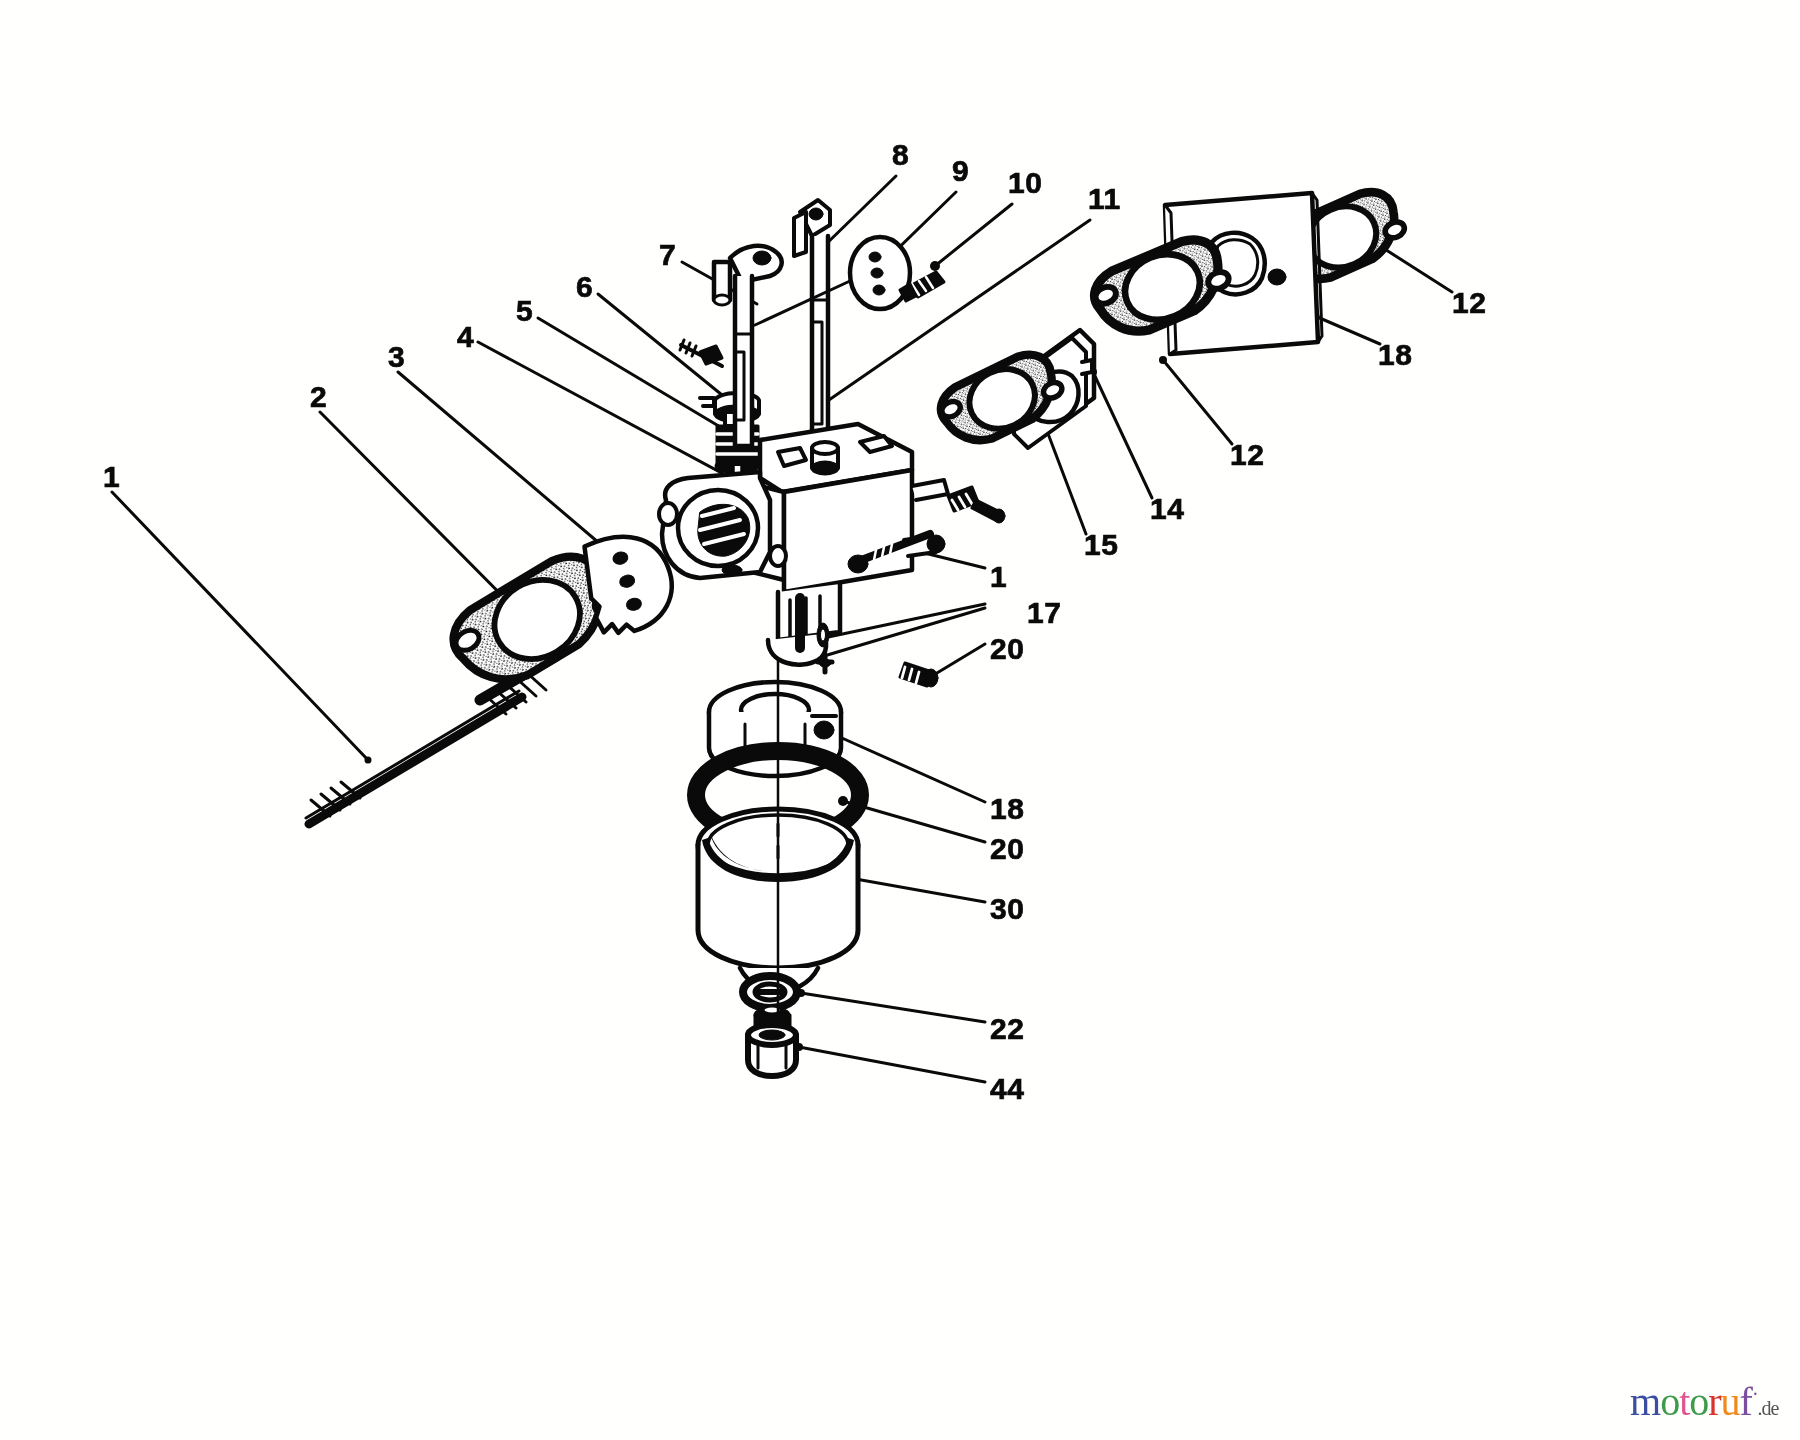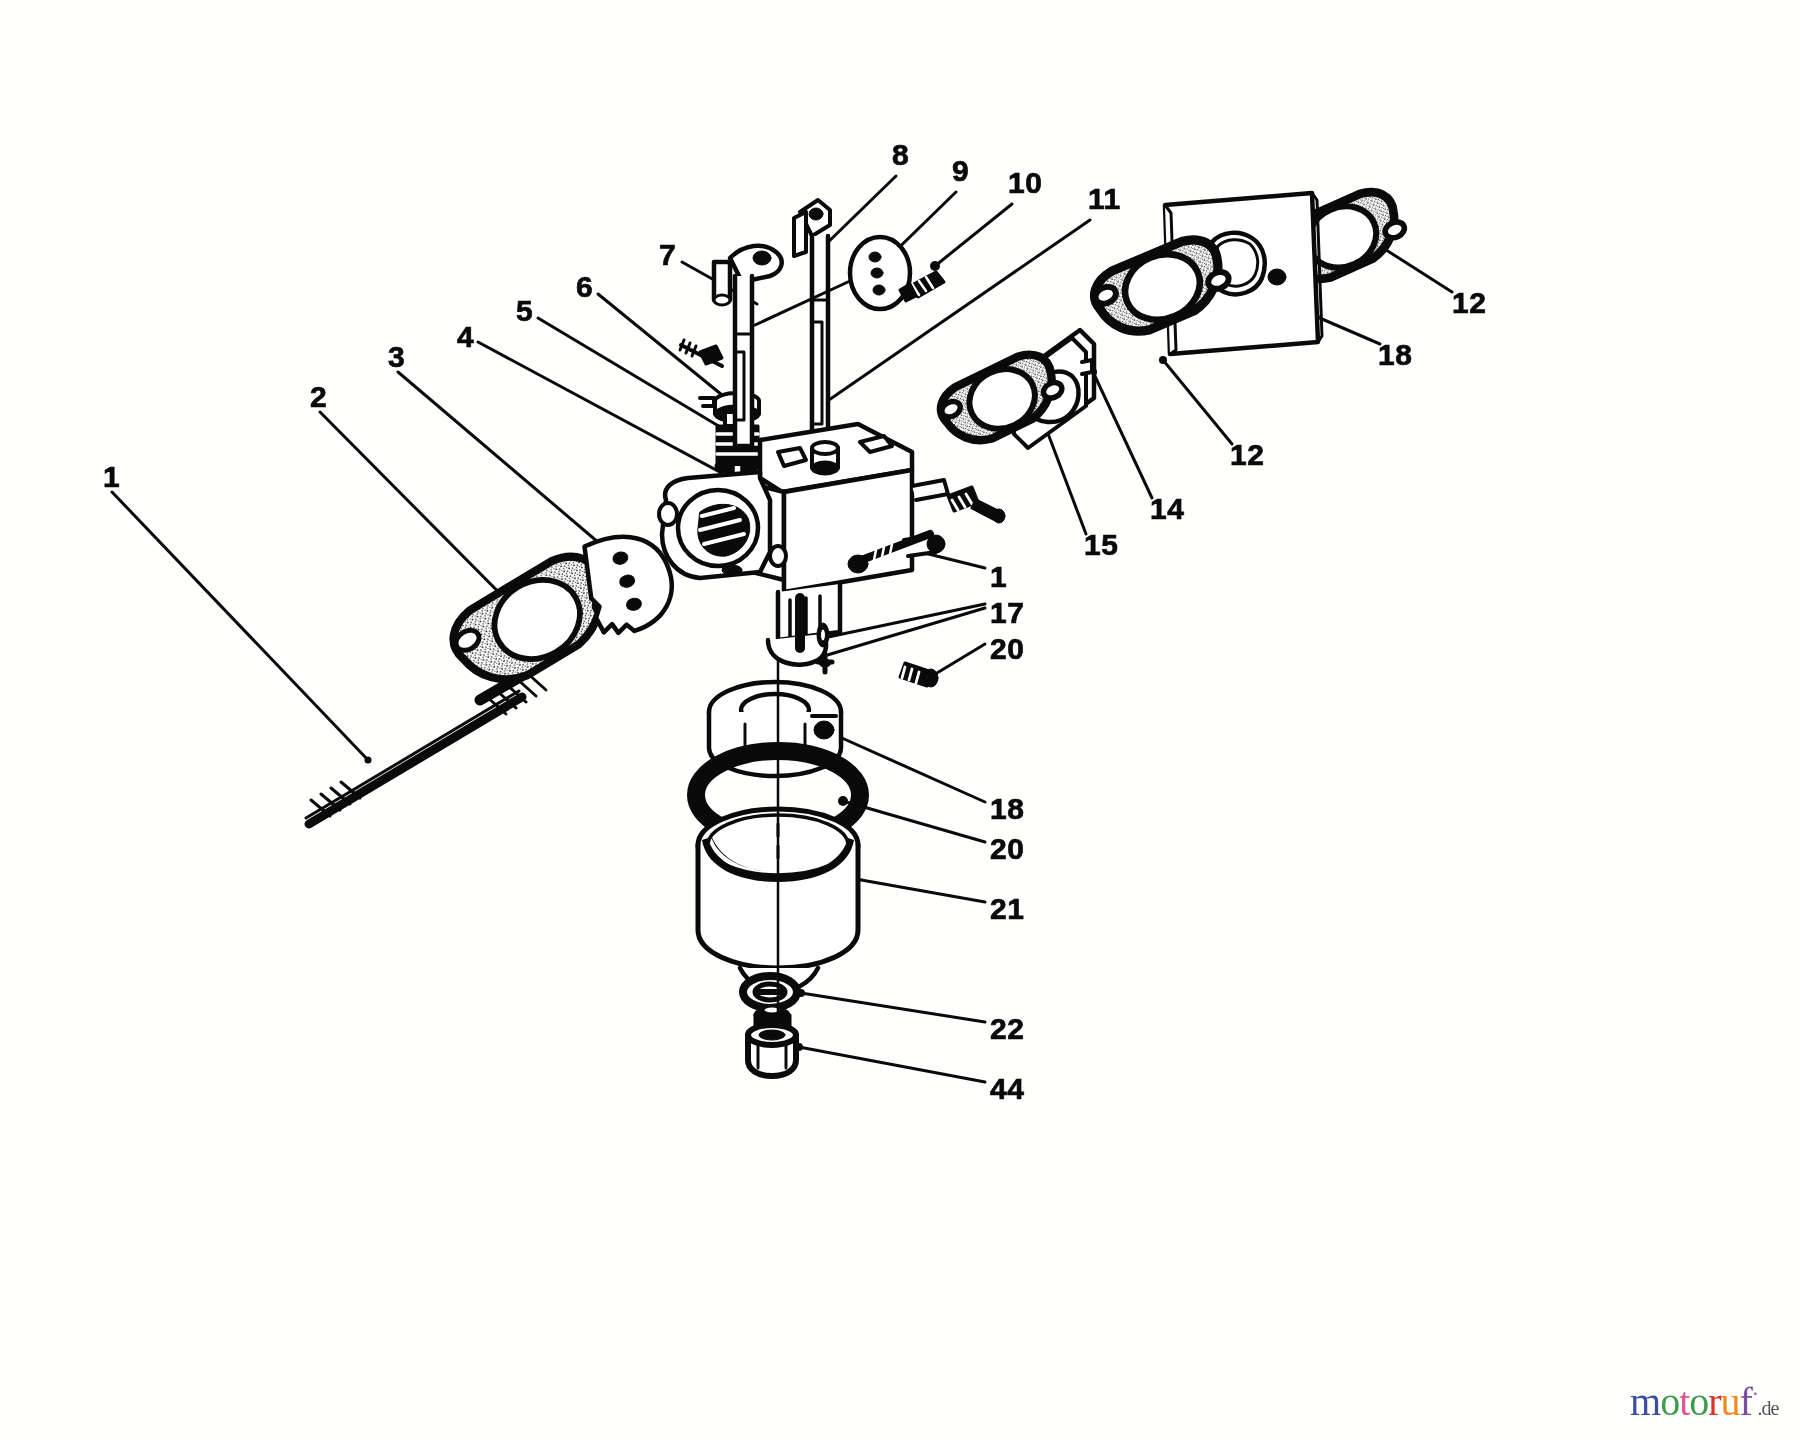--- a/index.html
+++ b/index.html
@@ -374,23 +374,23 @@
   <div class="callout" style="left:892px;top:140px">8</div>
   <div class="callout" style="left:952px;top:156px">9</div>
   <div class="callout" style="left:1008px;top:168px">10</div>
   <div class="callout" style="left:1088px;top:184px">11</div>
   <div class="callout" style="left:1452px;top:288px">12</div>
   <div class="callout" style="left:1378px;top:340px">18</div>
   <div class="callout" style="left:1230px;top:440px">12</div>
   <div class="callout" style="left:1150px;top:494px">14</div>
   <div class="callout" style="left:1084px;top:530px">15</div>
   <div class="callout" style="left:990px;top:562px">1</div>
-  <div class="callout" style="left:990px;top:598px">17</div>
+  <div class="callout" style="left:1027px;top:598px">17</div>
   <div class="callout" style="left:990px;top:634px">20</div>
   <div class="callout" style="left:990px;top:794px">18</div>
   <div class="callout" style="left:990px;top:834px">20</div>
-  <div class="callout" style="left:990px;top:894px">21</div>
+  <div class="callout" style="left:990px;top:894px">30</div>
   <div class="callout" style="left:990px;top:1014px">22</div>
   <div class="callout" style="left:990px;top:1074px">44</div>
 
   <div id="watermark"><span style="color: rgb(59, 79, 160);">m</span><span style="color: rgb(63, 154, 74);">o</span><span style="color: rgb(224, 86, 143);">t</span><span style="color: rgb(63, 154, 74);">o</span><span style="color: rgb(216, 52, 44);">r</span><span style="color: rgb(239, 138, 29);">u</span><span style="color: rgb(123, 79, 160);">f</span><span class="sfx" style="color: rgb(123, 79, 160);">·</span><span class="tld">.de</span></div>
 
 </div>
 
 </body></html>

